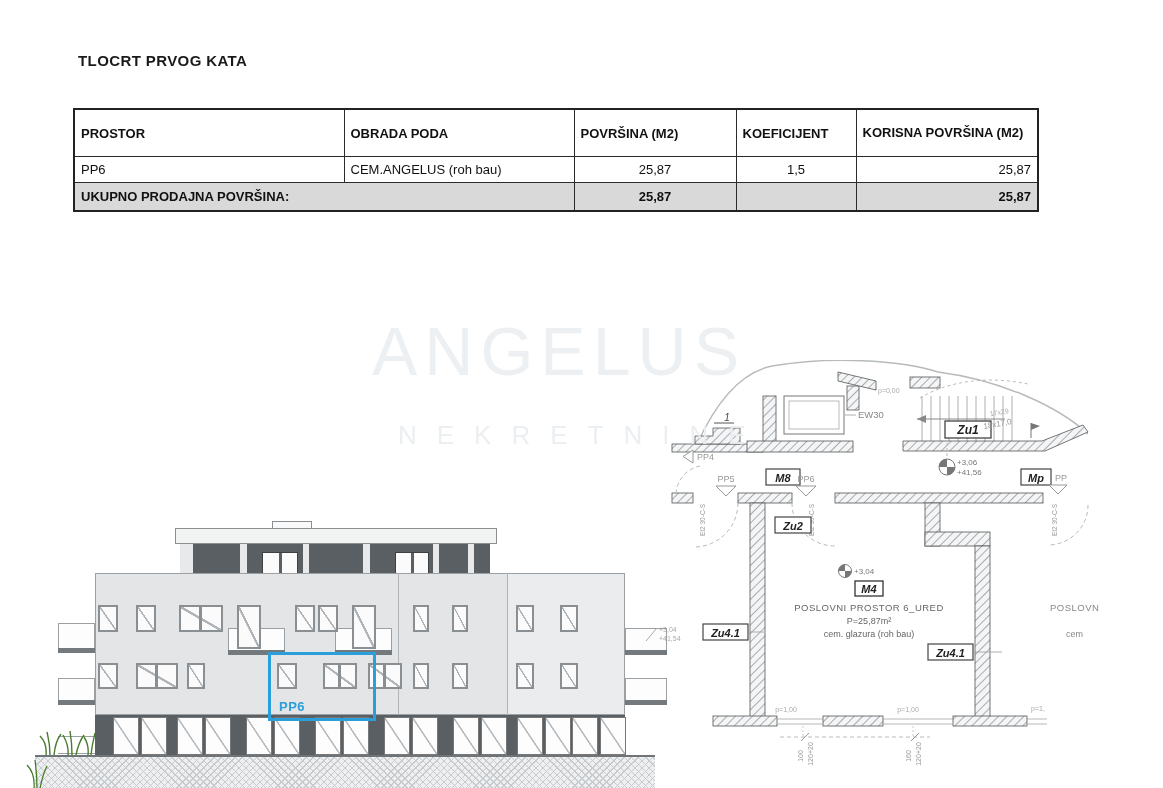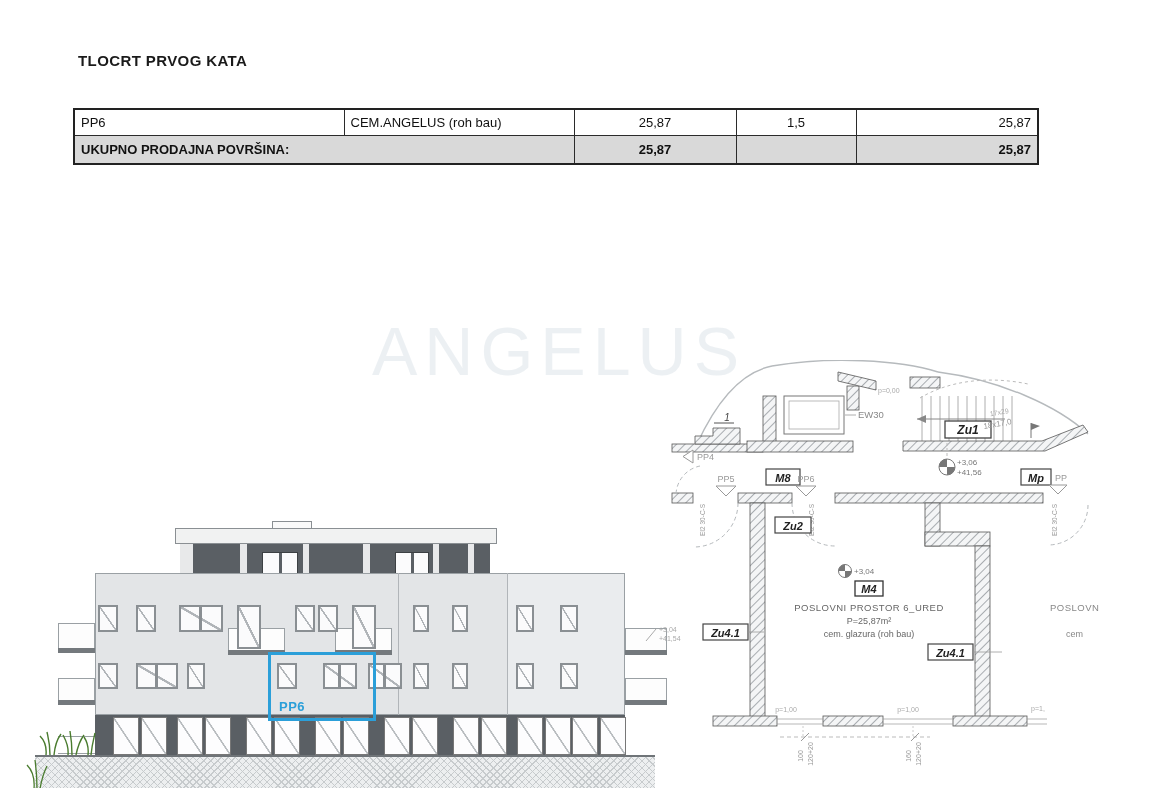--- a/index.html
+++ b/index.html
@@ -77,20 +77,28 @@
   <div class="tbl-wrap">
     <table class="data">
       <colgroup>
           <col style="width:270px">
           <col style="width:230px">
           <col style="width:162px">
           <col style="width:120px">
           <col style="width:182px">
         </colgroup>
       <tbody>
+      <tr class="head-row">
+        <th>PROSTOR</th>
+        <th>OBRADA PODA</th>
+        <th class="c-center">POVRŠINA (M2)</th>
+        <th class="c-center">KOEFICIJENT</th>
+        <th class="c-right wrap">KORISNA POVRŠINA
+(M2)</th>
+      </tr>
       <tr class="data-row">
         <td>PP6</td>
         <td>CEM.ANGELUS (roh bau)</td>
         <td class="c-center">25,87</td>
         <td class="c-center">1,5</td>
         <td class="c-right">25,87</td>
       </tr>
       <tr class="total-row">
         <td colspan="2">UKUPNO PRODAJNA POVRŠINA:</td>
         <td class="c-center">25,87</td>
@@ -204,20 +212,21 @@
           <path d="M13,34 C13,20 12,12 11,5"></path>
           <path d="M16,34 C18,22 21,15 23,11"></path>
       </g>
     </svg>
     <div class="hl-box">
       <span>PP6</span>
     </div>
   </div>
 
   <div class="wm1">ANGELUS</div>
+  <div class="wm2">NEKRETNINE</div>
 
   <svg class="plan" viewBox="640 360 523 428">
     <defs>
       <pattern id="hp" width="6" height="6" patternUnits="userSpaceOnUse" patternTransform="rotate(45)">
         <rect width="6" height="6" fill="#f4f5f6"></rect>
         <line x1="0" y1="0" x2="0" y2="6" stroke="#8f9499" stroke-width="1.5"></line>
       </pattern>
     </defs>
 
     <g fill="none" stroke="#b6babd" stroke-width="1.4">

